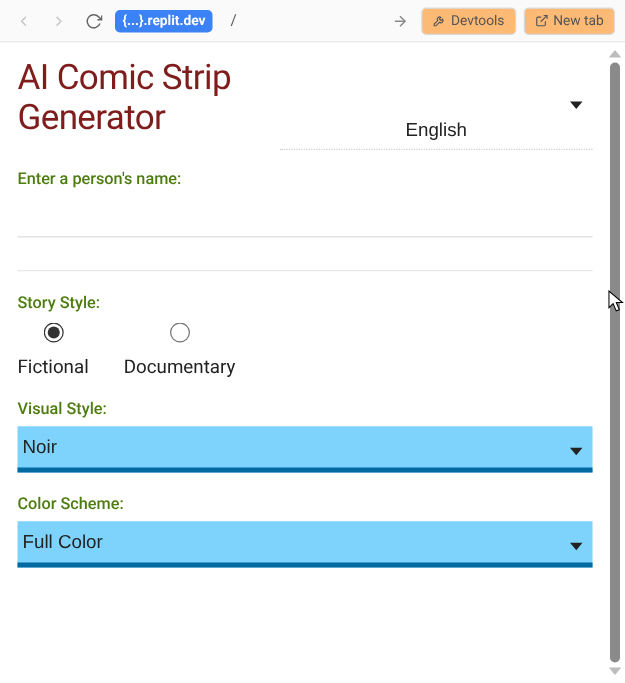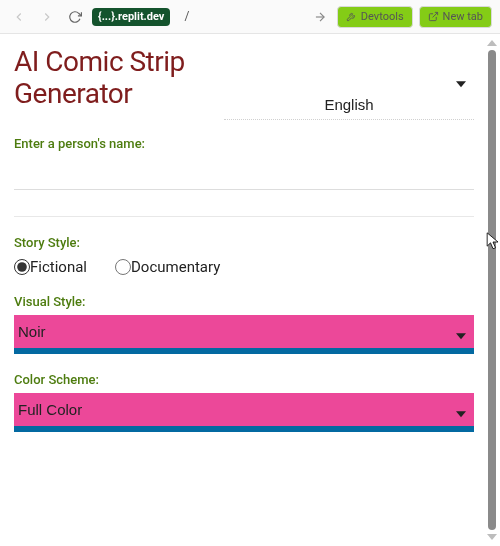--- a/index.html
+++ b/index.html
@@ -15,38 +15,38 @@
     color: #555;
   }
   .tb-btn {
     width: 22px; height: 22px; display: flex; align-items: center; justify-content: center;
     border-radius: 4px; color: #666; cursor: pointer;
     background: transparent;
   }
   .tb-btn.disabled { color: #c8c8c8; cursor: default; }
   .url-chip {
     display: inline-flex; align-items: center;
-    background: #14532d; color: #fff; font-weight: 700;
+    background: #3b82f6; color: #fff; font-weight: 700;
     border-radius: 4px; padding: 1px 6px; font-size: 11px;
     height: 18px;
   }
   .url-path {
     flex: 1; padding: 2px 8px; font-size: 12px; color: #555;
     border-bottom: 1px solid transparent;
     height: 22px; display: flex; align-items: center;
   }
   .arrow-box {
     width: 22px; height: 22px; display:flex; align-items:center; justify-content:center;
     color:#888;
   }
   .pill {
     display: inline-flex; align-items: center; gap: 4px;
     border: 1px solid #d9d9d9; border-radius: 4px;
     padding: 2px 8px; height: 22px; font-size: 11px;
-    color: #555; background: #84cc16; cursor: pointer;
+    color: #555; background: #fdba74; cursor: pointer;
   }
   .pill svg, .tb-btn svg, .arrow-box svg { display:block; }
 
   
   .viewport {
     position: relative; width: 500px; height: 512px;
     background: #fff;
   }
   .content {
     position: absolute; left: 14px; right: 26px; top: 12px; bottom: 10px;
@@ -87,27 +87,27 @@
   .field-label.first { margin-top: 16px; }
 
   .name-input {
     width: 100%; font-size: 14px; padding: 8px 4px;
     border: none; border-bottom: 1px solid #ddd; background: #fff;
   }
 
   hr.sep { border: none; border-top: 1px solid #e8e8e8; margin-top: 26px; }
 
   .radio-row { display: flex; align-items: center; gap: 28px; margin-top: 8px; }
-  .radio-opt { display: inline-flex; align-items: center; font-size: 15px; color: #222; cursor: pointer; }
+  .radio-opt { display: inline-flex; align-items: center; gap: 10px; font-size: 15px; color: #222; cursor: pointer; flex-direction: column; }
   .radio-opt input { width: 16px; height: 16px; accent-color: #333; cursor: pointer; }
 
   .sel-wrap { position: relative; }
   .sel {
     width: 100%; font-size: 15px; padding: 8px 4px;
-    border: none; border-bottom: 6px solid #0369a1; background: #ec4899;
+    border: none; border-bottom: 4px solid #0369a1; background: #7dd3fc;
     color: #222; appearance: none;
   }
   .sel-wrap::after {
     content: ""; position: absolute; right: 8px; top: 50%; transform: translateY(-30%);
     width: 0; height: 0; border-left: 5px solid transparent; border-right: 5px solid transparent; border-top: 6px solid #222;
     pointer-events: none;
   }
 
   
   .cursor {

